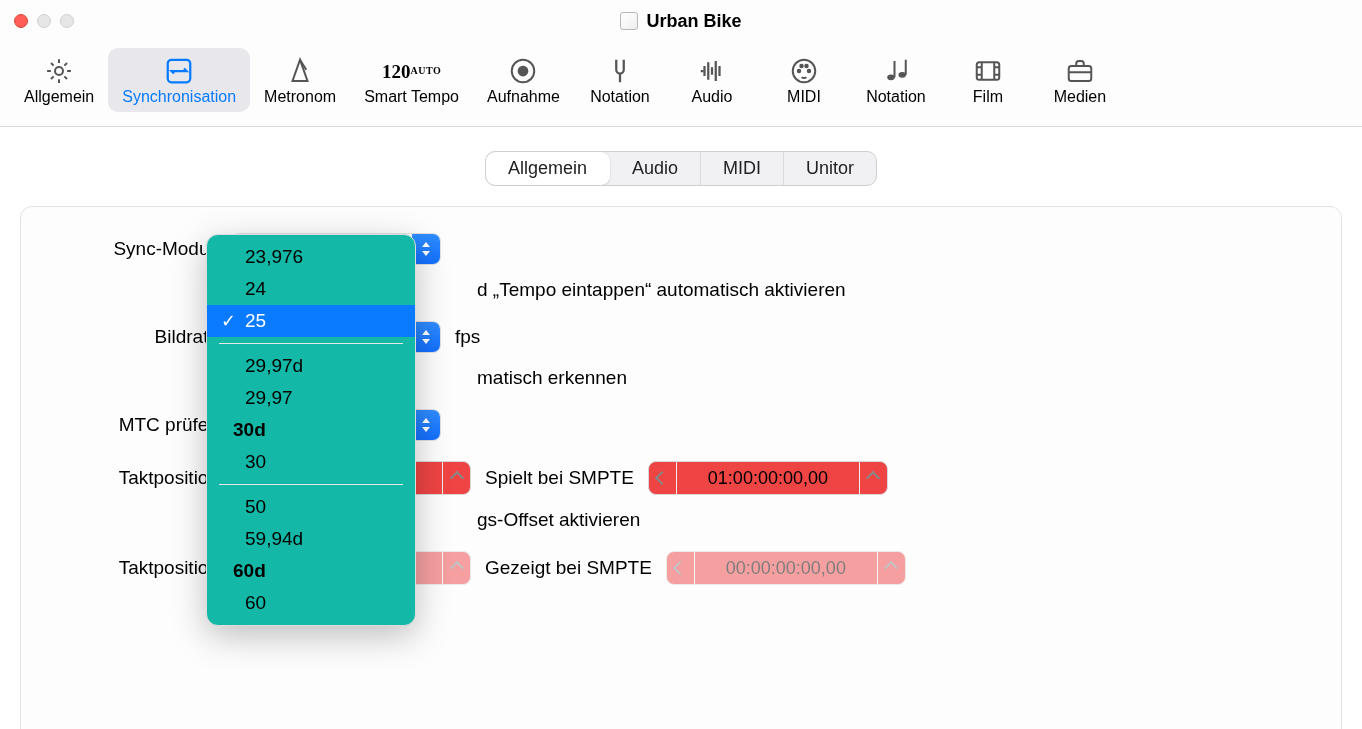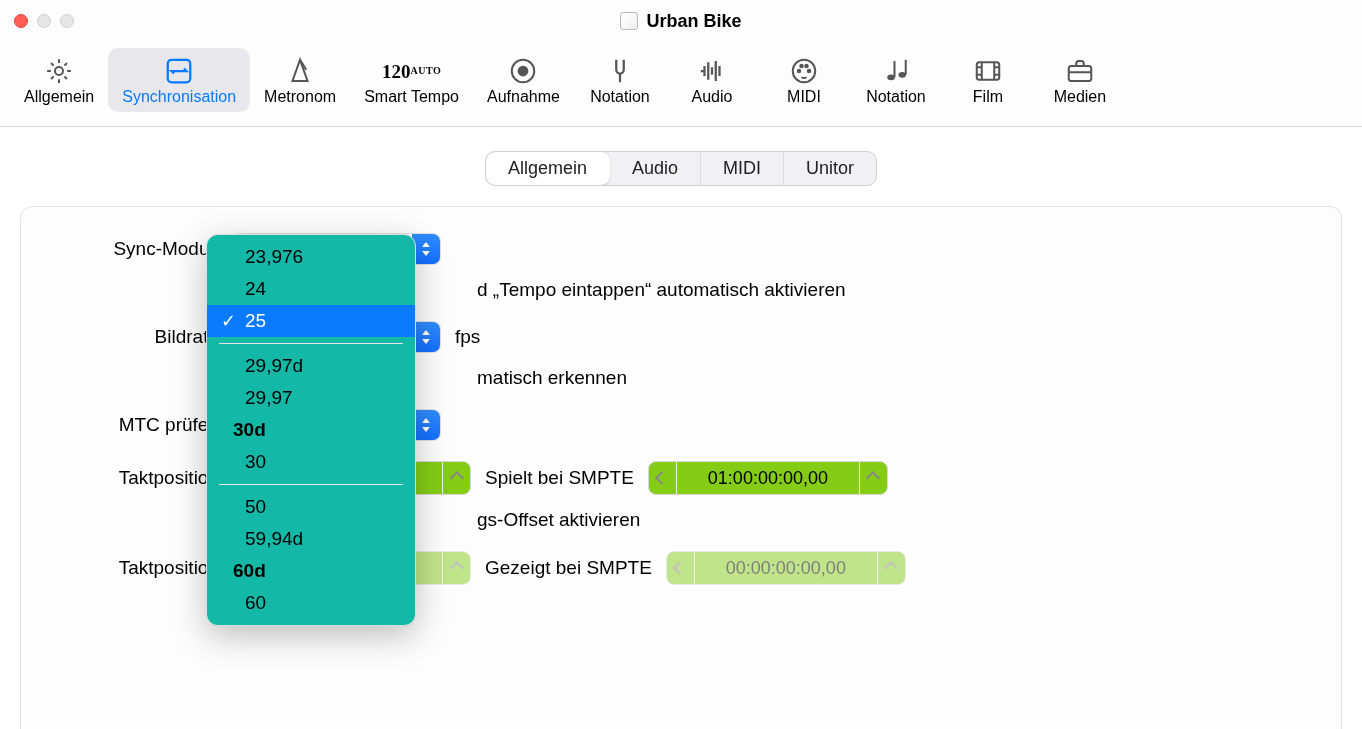--- a/index.html
+++ b/index.html
@@ -127,21 +127,21 @@
   }
   .popup-end::before{
     content:""; display:block; width:0;height:0;
     border-left:4px solid transparent; border-right:4px solid transparent;
     border-bottom:5px solid #fff; position:absolute; top:8px;
   }
 
   .stepper {
     display:flex; align-items:center;
     border:1px solid #d8d8da; border-radius:8px;
-    background:#84cc16; height:34px; min-width: 240px;
+    background:#ef4444; height:34px; min-width: 240px;
     position:relative; padding: 0 28px;
   }
   .stepper-value { flex:1; text-align:center; font-size:18px; }
   .step-btn {
     position:absolute; top:0; bottom:0; width:28px;
     display:flex; align-items:center; justify-content:center;
     color:#7a7a7e;
     cursor:pointer;
   }
   .step-btn.left { left:0; border-right:1px solid #eee;}

